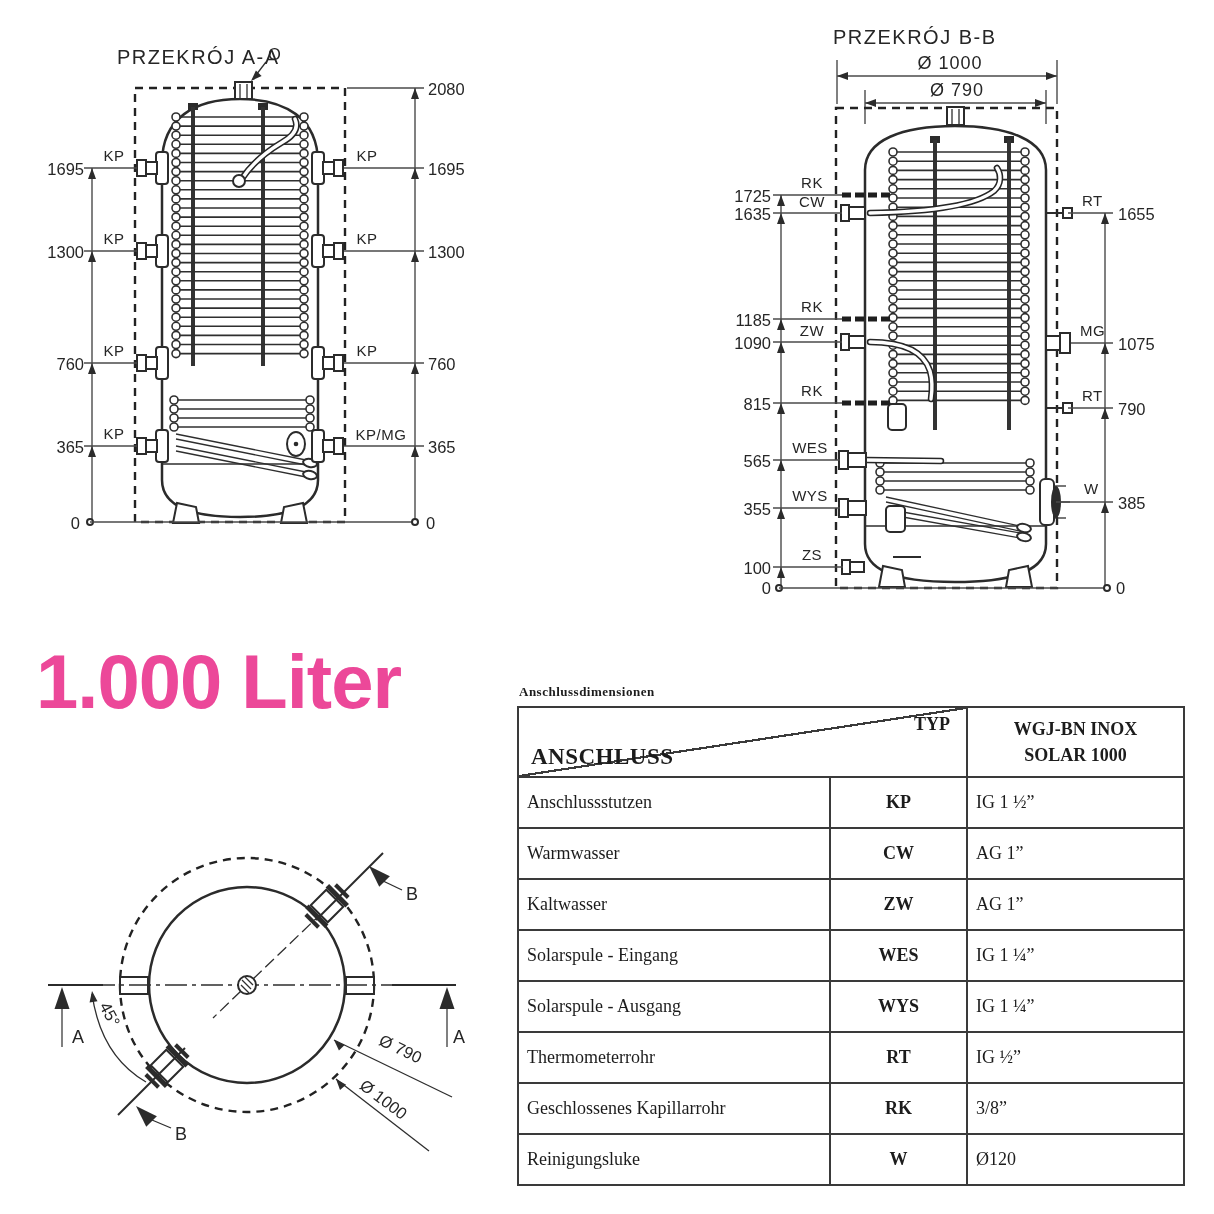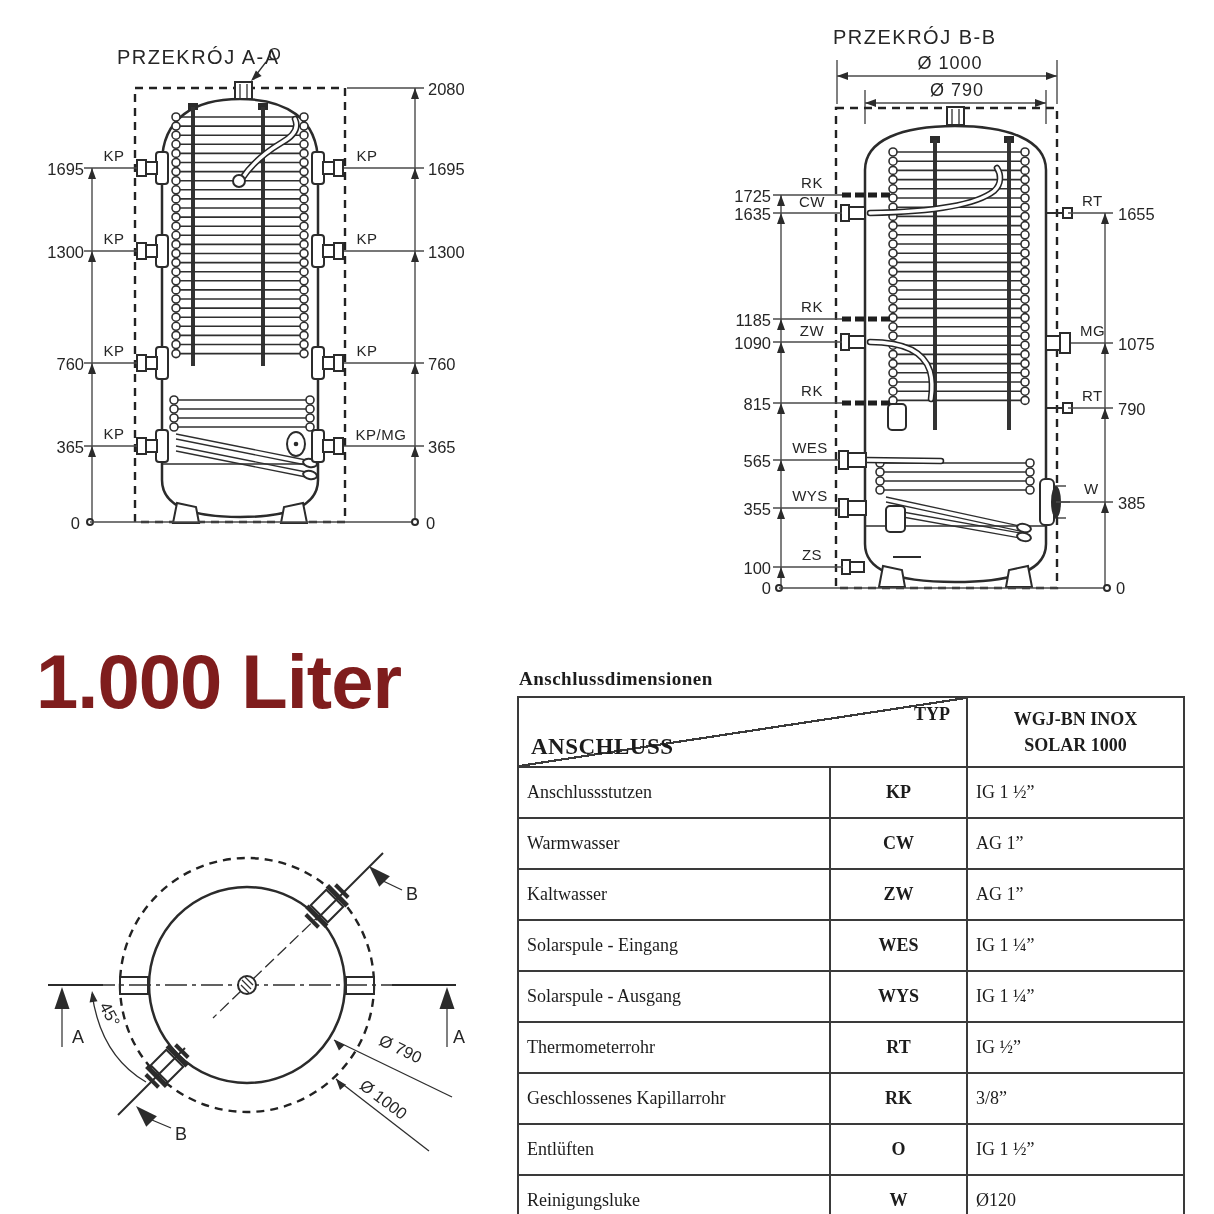--- a/index.html
+++ b/index.html
@@ -20,25 +20,25 @@
   [data-coil] circle{fill:#fff;}
   .rk{stroke:#1e1e1e;stroke-width:5;stroke-dasharray:9 4;fill:none;}
   text.dt{font-family:"Liberation Sans",sans-serif;fill:#262626;stroke:none;}
   .t20{font-size:20px;letter-spacing:1.5px;}
   .t18{font-size:18px;letter-spacing:1px;}
   .t16{font-size:16.5px;}
   .t15{font-size:15px;letter-spacing:0.5px;}
   .tm{text-anchor:middle;} .te{text-anchor:end;}
 
   .liter{position:absolute;left:36px;top:638px;font-size:76px;font-weight:600;
-         letter-spacing:-1px;color:#7f1d1d;white-space:nowrap;}
+         letter-spacing:-1px;color:#ec4899;white-space:nowrap;}
 
   .tblwrap{position:absolute;left:517px;top:668px;width:668px;
            font-family:"Liberation Serif",serif;color:#1c1c1c;}
-  .tbl-title{font-size:19px;font-weight:bold;letter-spacing:0.5px;margin:0 0 6px 2px;}
+  .tbl-title{font-size:13px;font-weight:bold;letter-spacing:0.5px;margin:16px 0 6px 2px;}
   table.conn{border-collapse:collapse;width:666px;table-layout:fixed;}
   table.conn td{border:2px solid #3a3a3a;font-size:18px;height:33px;padding:8px;}
   td.name{padding-left:13px;text-align:left;}
   td.typ{text-align:center;font-weight:bold;}
   td.size{text-align:left;}
   td.diag{position:relative;height:78px;
     background:linear-gradient(to bottom right,
       transparent calc(50% - 1.1px), #3a3a3a calc(50% - 1.1px),
       #3a3a3a calc(50% + 1.1px), transparent calc(50% + 1.1px));}
   .typ-corner{position:absolute;top:6px;right:16px;font-weight:bold;font-size:18px;}
@@ -656,25 +656,20 @@
             <td class="name">Thermometerrohr</td>
             <td class="typ">RT</td>
             <td class="size">IG ½”</td>
           </tr>
     <tr>
             <td class="name">Geschlossenes Kapillarrohr</td>
             <td class="typ">RK</td>
             <td class="size">3/8”</td>
           </tr>
     <tr>
-            <td class="name">Entlüften</td>
-            <td class="typ">O</td>
-            <td class="size">IG 1 ½”</td>
-          </tr>
-    <tr>
             <td class="name">Reinigungsluke</td>
             <td class="typ">W</td>
             <td class="size">Ø120</td>
           </tr>
   </tbody>
       </table>
 </div>
 
 </div>
 

